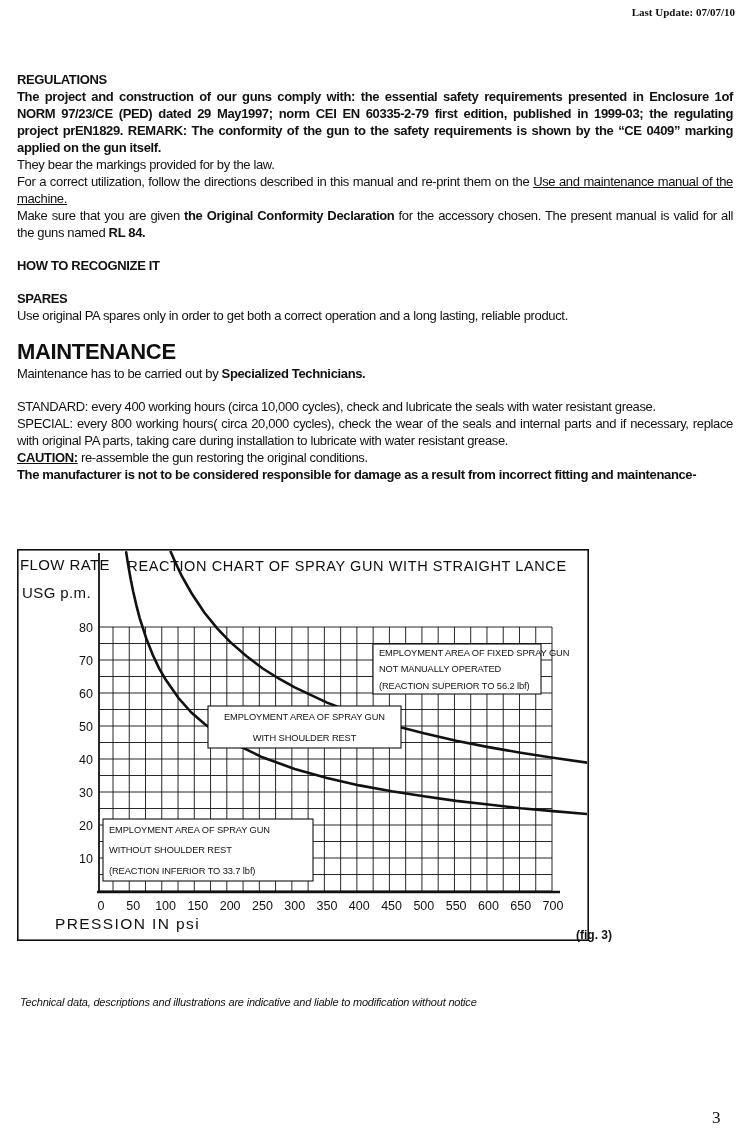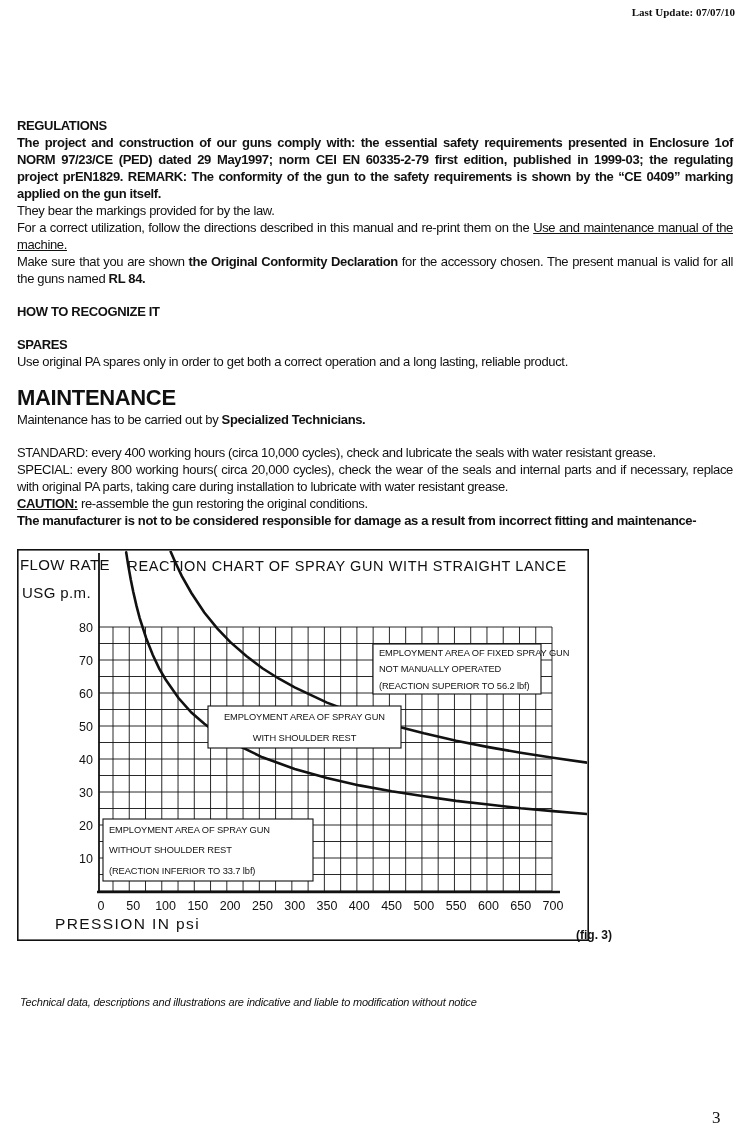--- a/index.html
+++ b/index.html
@@ -6,21 +6,21 @@
   .page{
     position:relative;width:750px;height:1140px;background:#ffffff;
     font-family:"Liberation Sans",sans-serif;color:#111;overflow:hidden;
   }
   .last-update{
     position:absolute;top:6px;right:15px;
     font-family:"Liberation Serif",serif;font-weight:bold;font-size:11px;padding-left:31px;
   }
   .doc-body{
     position:absolute;left:17px;top:71px;width:716px;
-    font-size:13px;line-height:17px;letter-spacing:-0.35px;margin-top:46px;
+    font-size:13px;line-height:17px;letter-spacing:-0.35px;
   }
   .doc-body p{margin:0;}
   .doc-body .justify{text-align:justify;}
   .doc-body .pre{white-space:pre-wrap;}
   .doc-body .h{font-weight:bold;}
   .doc-body .h1{font-weight:bold;font-size:22px;line-height:20px;margin:2px 0 3px 0;}
   .doc-body .gap{height:16px;}
   .seg-b{font-weight:bold;}
   .seg-u{text-decoration:underline;}
   .chart-wrap{position:absolute;left:17px;top:549px;width:572px;height:392px;}
@@ -41,21 +41,21 @@
 <body>
 
 <div class="page">
   <div class="last-update">Last Update:  07/07/10</div>
 
   <div class="doc-body" id="doc-body">
       <p class="h "><span class="">REGULATIONS</span></p>
       <p class="justify "><span class="seg-b ">The project and construction of our guns comply with: the essential safety requirements presented in Enclosure 1of NORM 97/23/CE (PED) dated 29 May1997; norm CEI EN 60335-2-79 first edition, published in 1999-03; the regulating project prEN1829.  REMARK: The conformity of the gun to the safety requirements is shown by the “CE 0409” marking applied on the gun itself.</span></p>
       <p class=""><span class="">They bear the markings provided for by the law.</span></p>
       <p class="justify "><span class="">For a correct utilization, follow the directions described in this manual and re-print them on the </span><span class="seg-u">Use and maintenance manual of the machine.</span></p>
-      <p class="justify "><span class="">Make sure that you are shown </span><span class="seg-b ">the Original Conformity Declaration</span><span class=""> for the accessory chosen. The present manual is valid for all the guns named </span><span class="seg-b ">RL 84.</span></p>
+      <p class="justify "><span class="">Make sure that you are given </span><span class="seg-b ">the Original Conformity Declaration</span><span class=""> for the accessory chosen. The present manual is valid for all the guns named </span><span class="seg-b ">RL 84.</span></p>
       <div class="gap"></div>
       <p class="h "><span class="">HOW TO RECOGNIZE IT</span></p>
       <div class="gap"></div>
       <p class="h "><span class="">SPARES</span></p>
       <p class=""><span class="">Use original PA spares only in order to get both a correct operation and a long lasting, reliable product.</span></p>
       <div class="gap"></div>
       <p class="h1 "><span class="">MAINTENANCE</span></p>
       <p class=""><span class="">Maintenance has to be carried out by </span><span class="seg-b ">Specialized Technicians.</span></p>
       <div class="gap"></div>
       <p class="justify "><span class="">STANDARD: every 400 working hours (circa 10,000 cycles), check and lubricate the seals with water resistant grease.</span></p>

